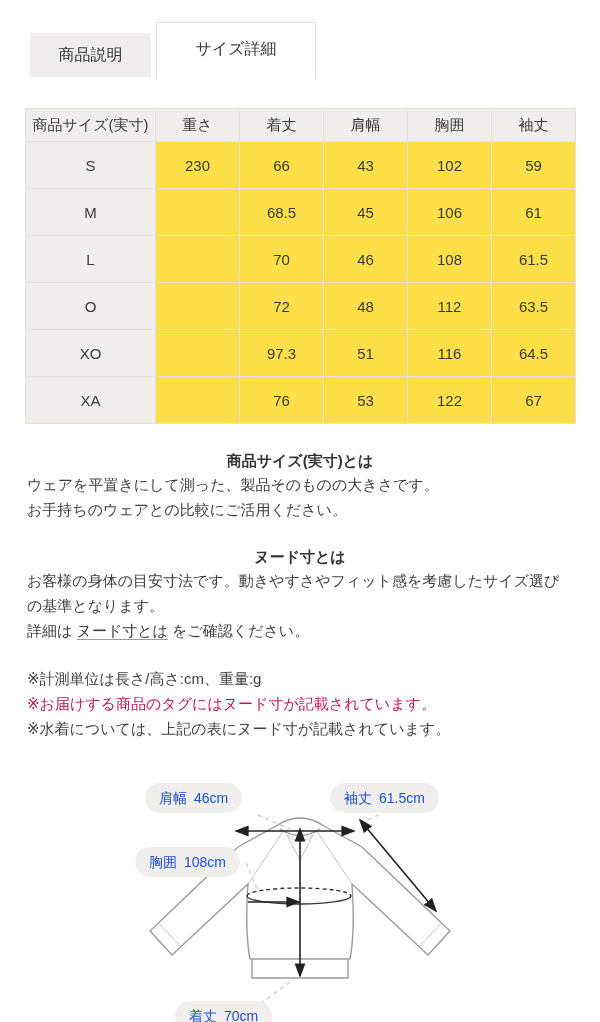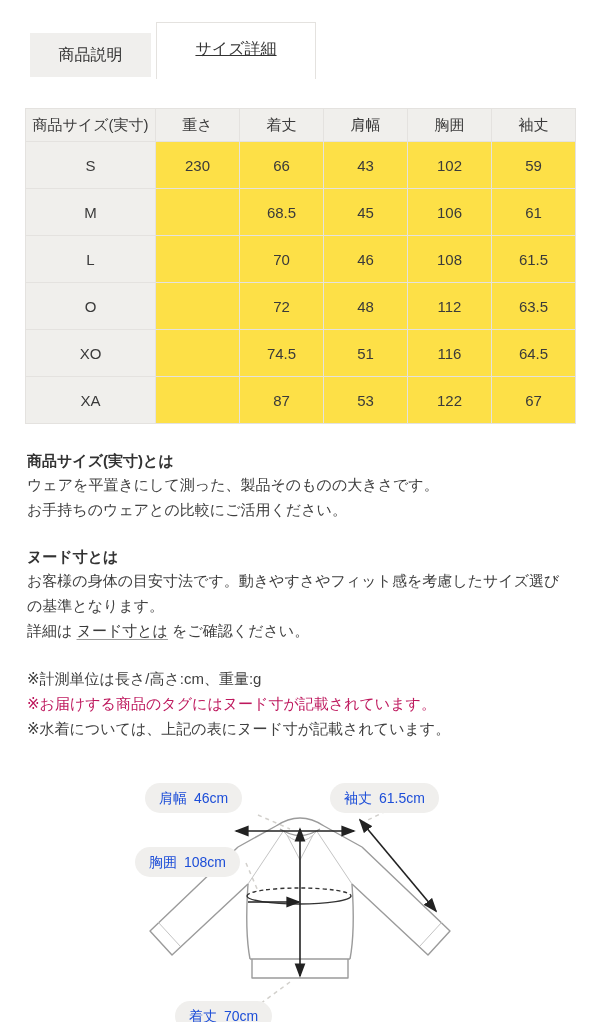--- a/index.html
+++ b/index.html
@@ -14,41 +14,41 @@
   
   .tabs { display:flex; align-items:center; padding-left:30px; margin-top:22px; }
   .tab {
     text-align:center; font-size:16px; color:#333; cursor:pointer;
   }
   .tab.inactive {
     background:#f0efed; width:121px; height:44px; line-height:44px; margin-top:8px;
   }
   .tab.active {
     background:#fff; width:160px; height:57px; line-height:52px;
-    border:1px solid #e4e2df; border-bottom:none; margin-left:5px;text-decoration:underline;
+    border:1px solid #e4e2df; border-bottom:none; margin-left:5px;
   }
 
   
   table.size-table {
     border-collapse:collapse; margin:29px 25px 0 25px; width:550px;
     font-size:15px; color:#3a3a3a; table-layout:fixed;
   }
   .size-table th, .size-table td {
     border:1px solid #e4e2df; text-align:center; font-weight:normal;
   }
   .size-table thead th { background:#f0efec; height:33px; }
   .size-table td { height:47px; background:#fde047; }
   .size-table td.row-label { background:#f0efec; }
   .size-table col.c0 { width:130px; }
   .size-table col.cn { width:84px; }
 
   
   .text-wrap { margin:25px 27px 0 27px; font-size:15px; line-height:25px; color:#404040; }
   .blk { margin-bottom:23px; }
-  .blk h3 { font-size:15px; font-weight:bold; color:#333; line-height:23px; }
+  .blk h3 { font-size:15px; font-weight:bold; color:#333; line-height:23px;text-align:center; }
   a.size-guide-link {
     color:#3a3a3a; text-decoration:underline; text-decoration-color:#9a9a9a;
     text-underline-offset:3px; cursor:pointer;
   }
   .notes p { line-height:25px; }
   .note-red { color:#be185d; }
 
   
   .diagram { position:relative; width:600px; height:305px; margin-top:22px; }
   .diagram svg { position:absolute; left:0; top:0; }
@@ -120,29 +120,29 @@
         <td class="row-label">O</td>
         <td></td>
         <td>72</td>
         <td>48</td>
         <td>112</td>
         <td>63.5</td>
       </tr>
       <tr>
         <td class="row-label">XO</td>
         <td></td>
-        <td>74.5</td>
+        <td>97.3</td>
         <td>51</td>
         <td>116</td>
         <td>64.5</td>
       </tr>
       <tr>
         <td class="row-label">XA</td>
         <td></td>
-        <td>87</td>
+        <td>76</td>
         <td>53</td>
         <td>122</td>
         <td>67</td>
       </tr>
     </tbody>
   </table>
 
   <div class="text-wrap">
     <div class="blk">
       <h3>商品サイズ(実寸)とは</h3>

